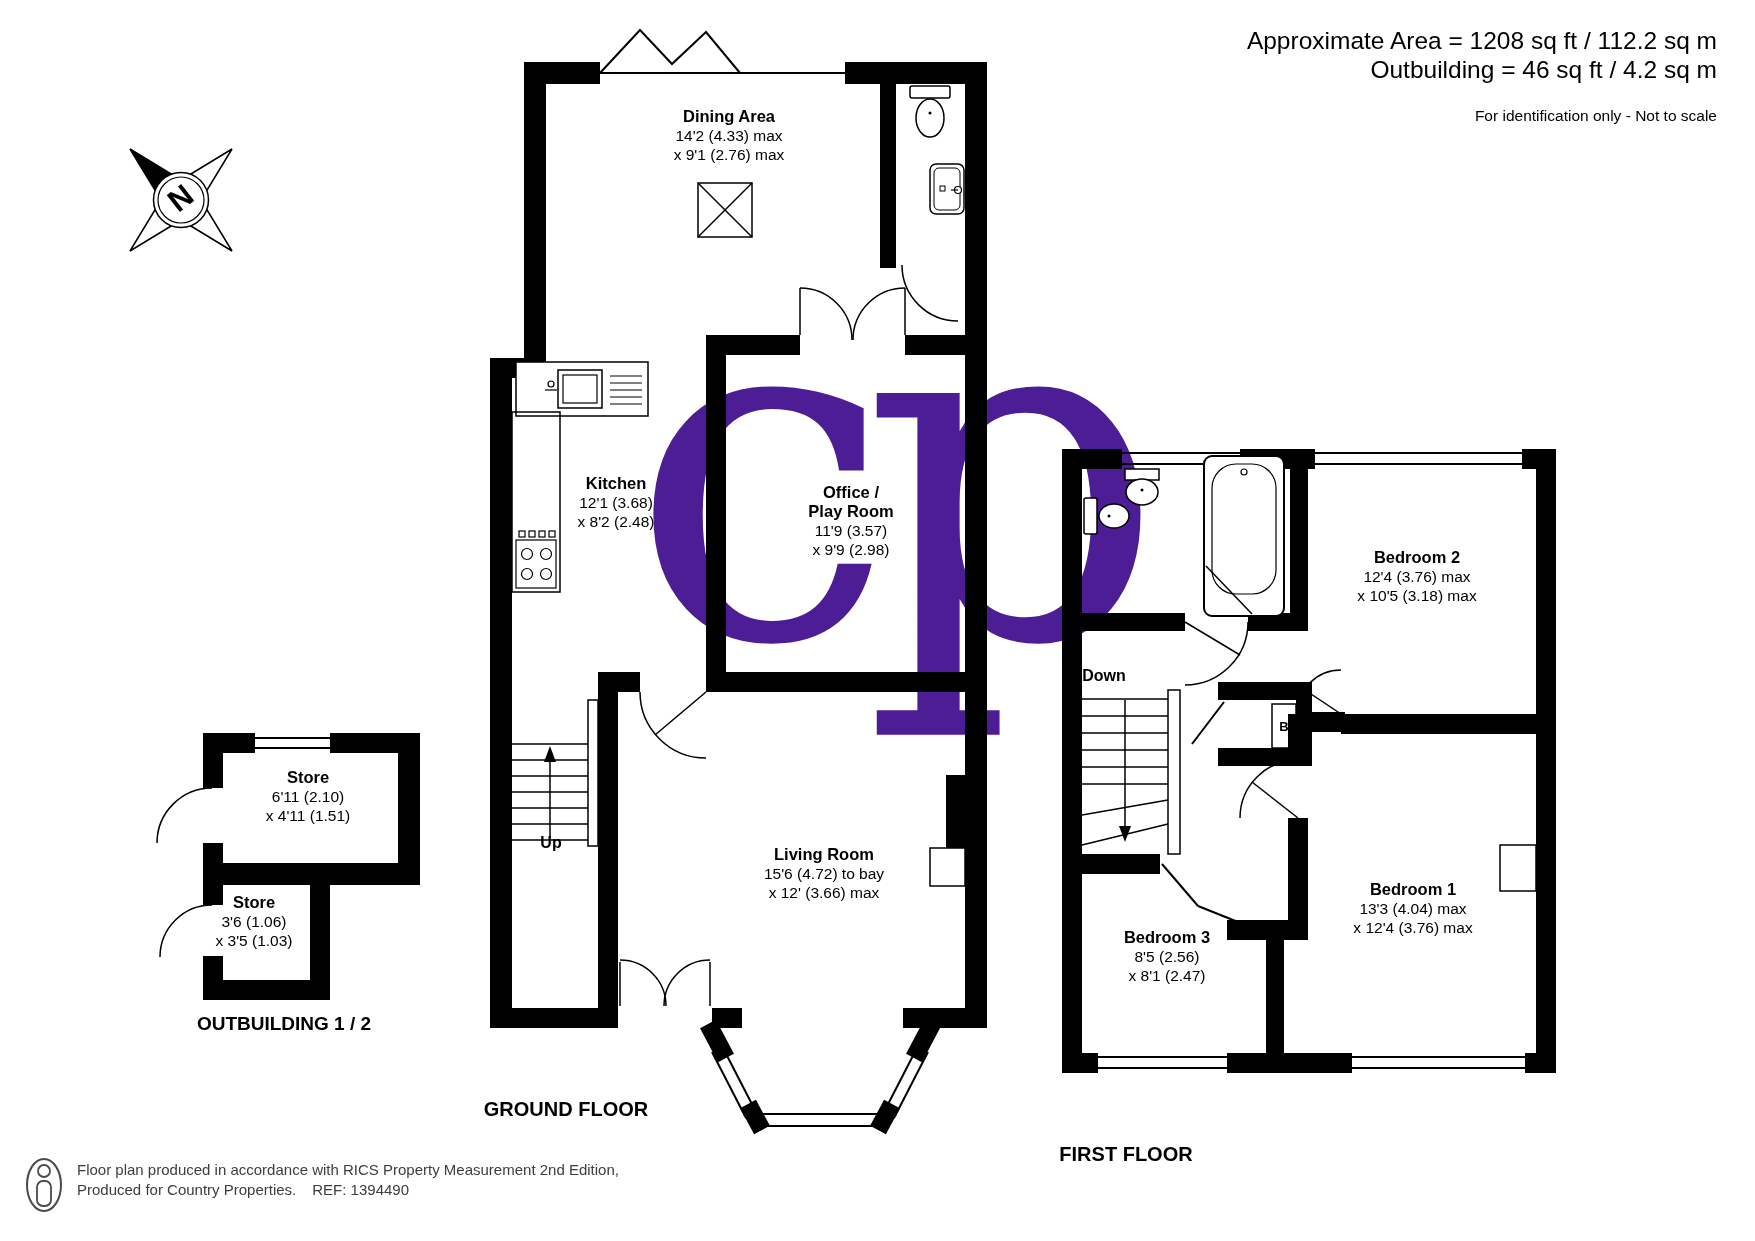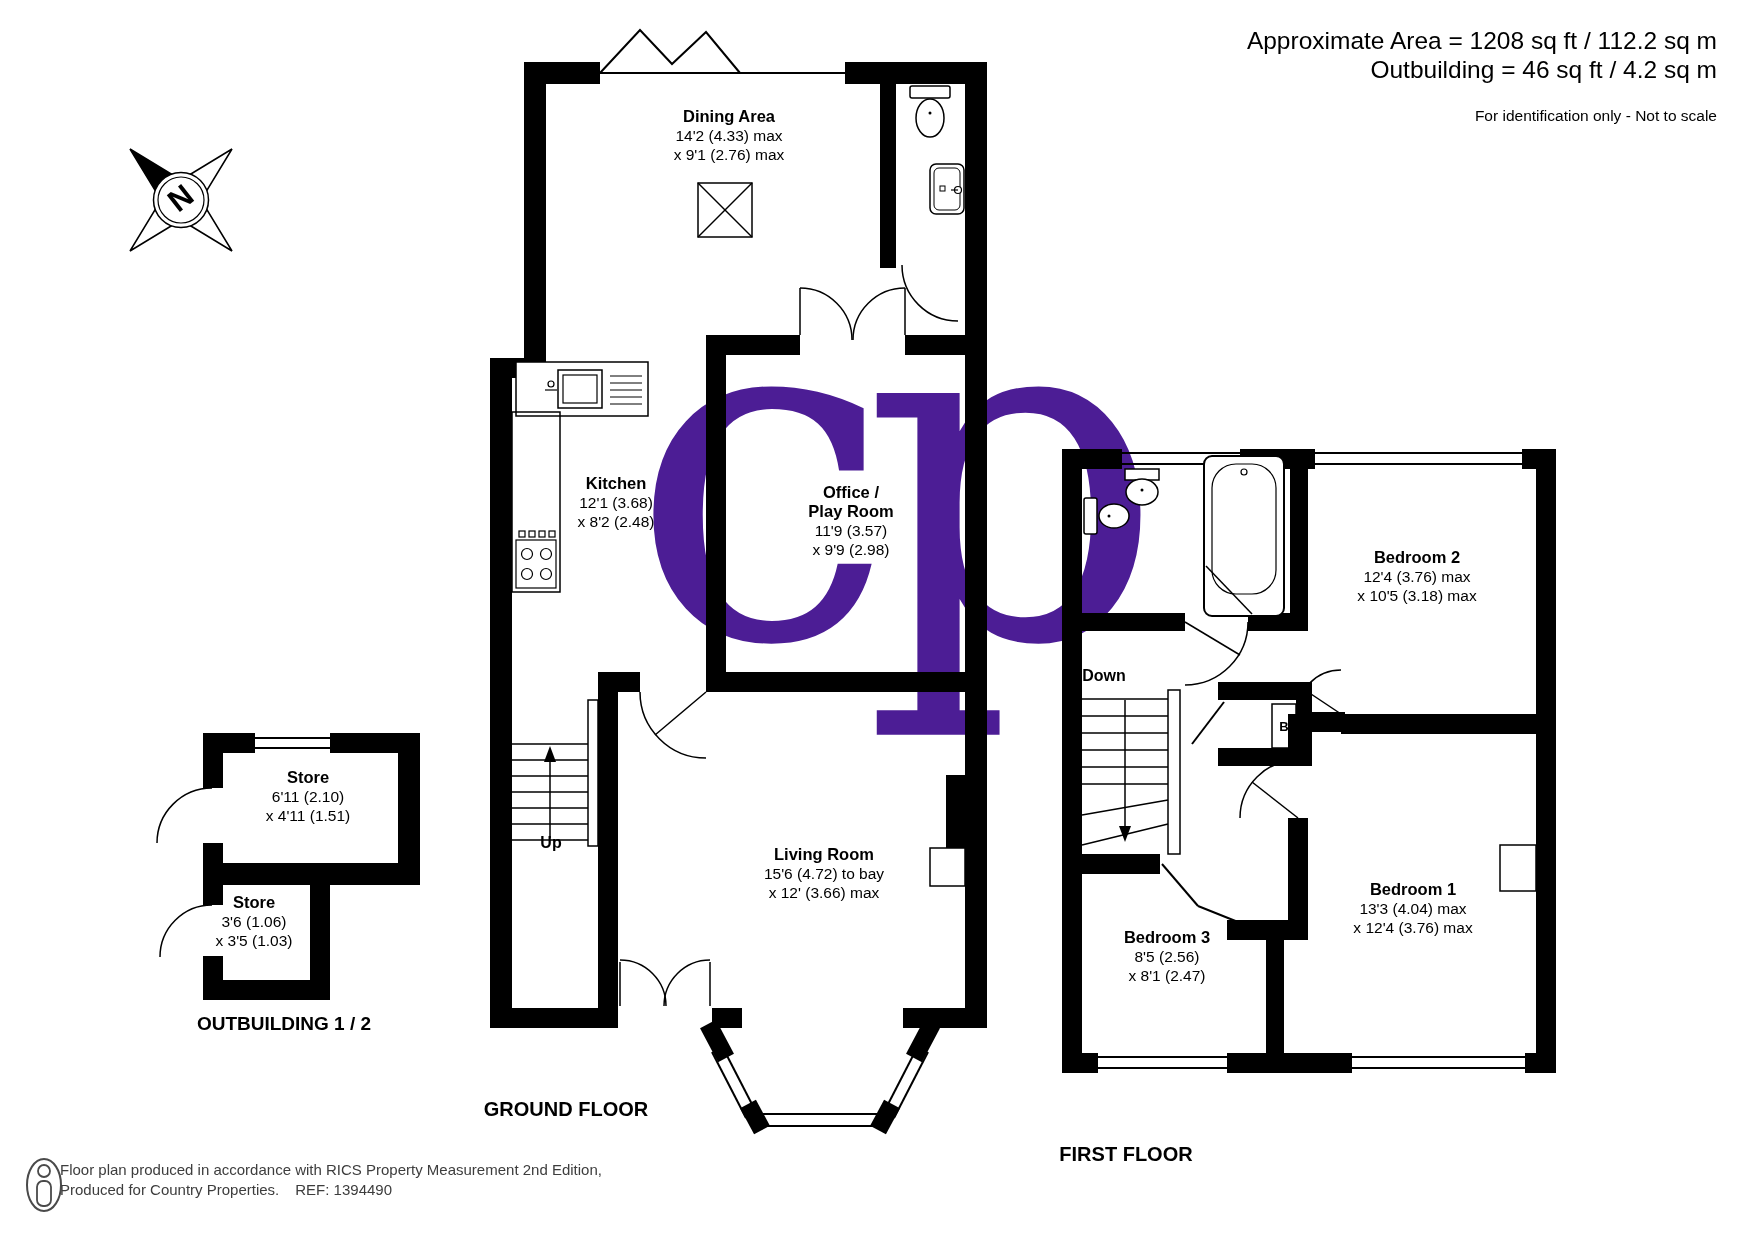--- a/index.html
+++ b/index.html
@@ -14,21 +14,21 @@
   .hdr .small{font-size:15.5px;line-height:19px;margin-top:22px;}
   .room-label{position:absolute;transform:translateX(-50%);text-align:center;
               font-size:15.5px;line-height:19px;white-space:nowrap;}
   .room-label .rname{font-weight:bold;font-size:16.5px;}
   .floor-label{position:absolute;transform:translateX(-50%);font-weight:bold;
                font-size:20px;white-space:nowrap;}
   .anno{position:absolute;transform:translateX(-50%);font-weight:bold;font-size:16px;}
   .anno-b{position:absolute;transform:translate(-50%,-50%);font-weight:bold;font-size:13px;}
   .compass-n{position:absolute;left:181px;top:200px;transform:translate(-50%,-54%) rotate(-38deg);
              font-weight:bold;font-size:31px;}
-  .footer{position:absolute;left:60px;top:1160px;font-size:15px;line-height:20px;color:#3d3d3d;}
+  .footer{position:absolute;left:77px;top:1160px;font-size:15px;line-height:20px;color:#3d3d3d;}
   .footer .row span + span{margin-left:16px;}
 </style>
 </head>
 <body>
 
 <div class="canvas">
 
   <div class="watermark">cp</div>
 
   <svg width="1755" height="1241" viewBox="0 0 1755 1241">

